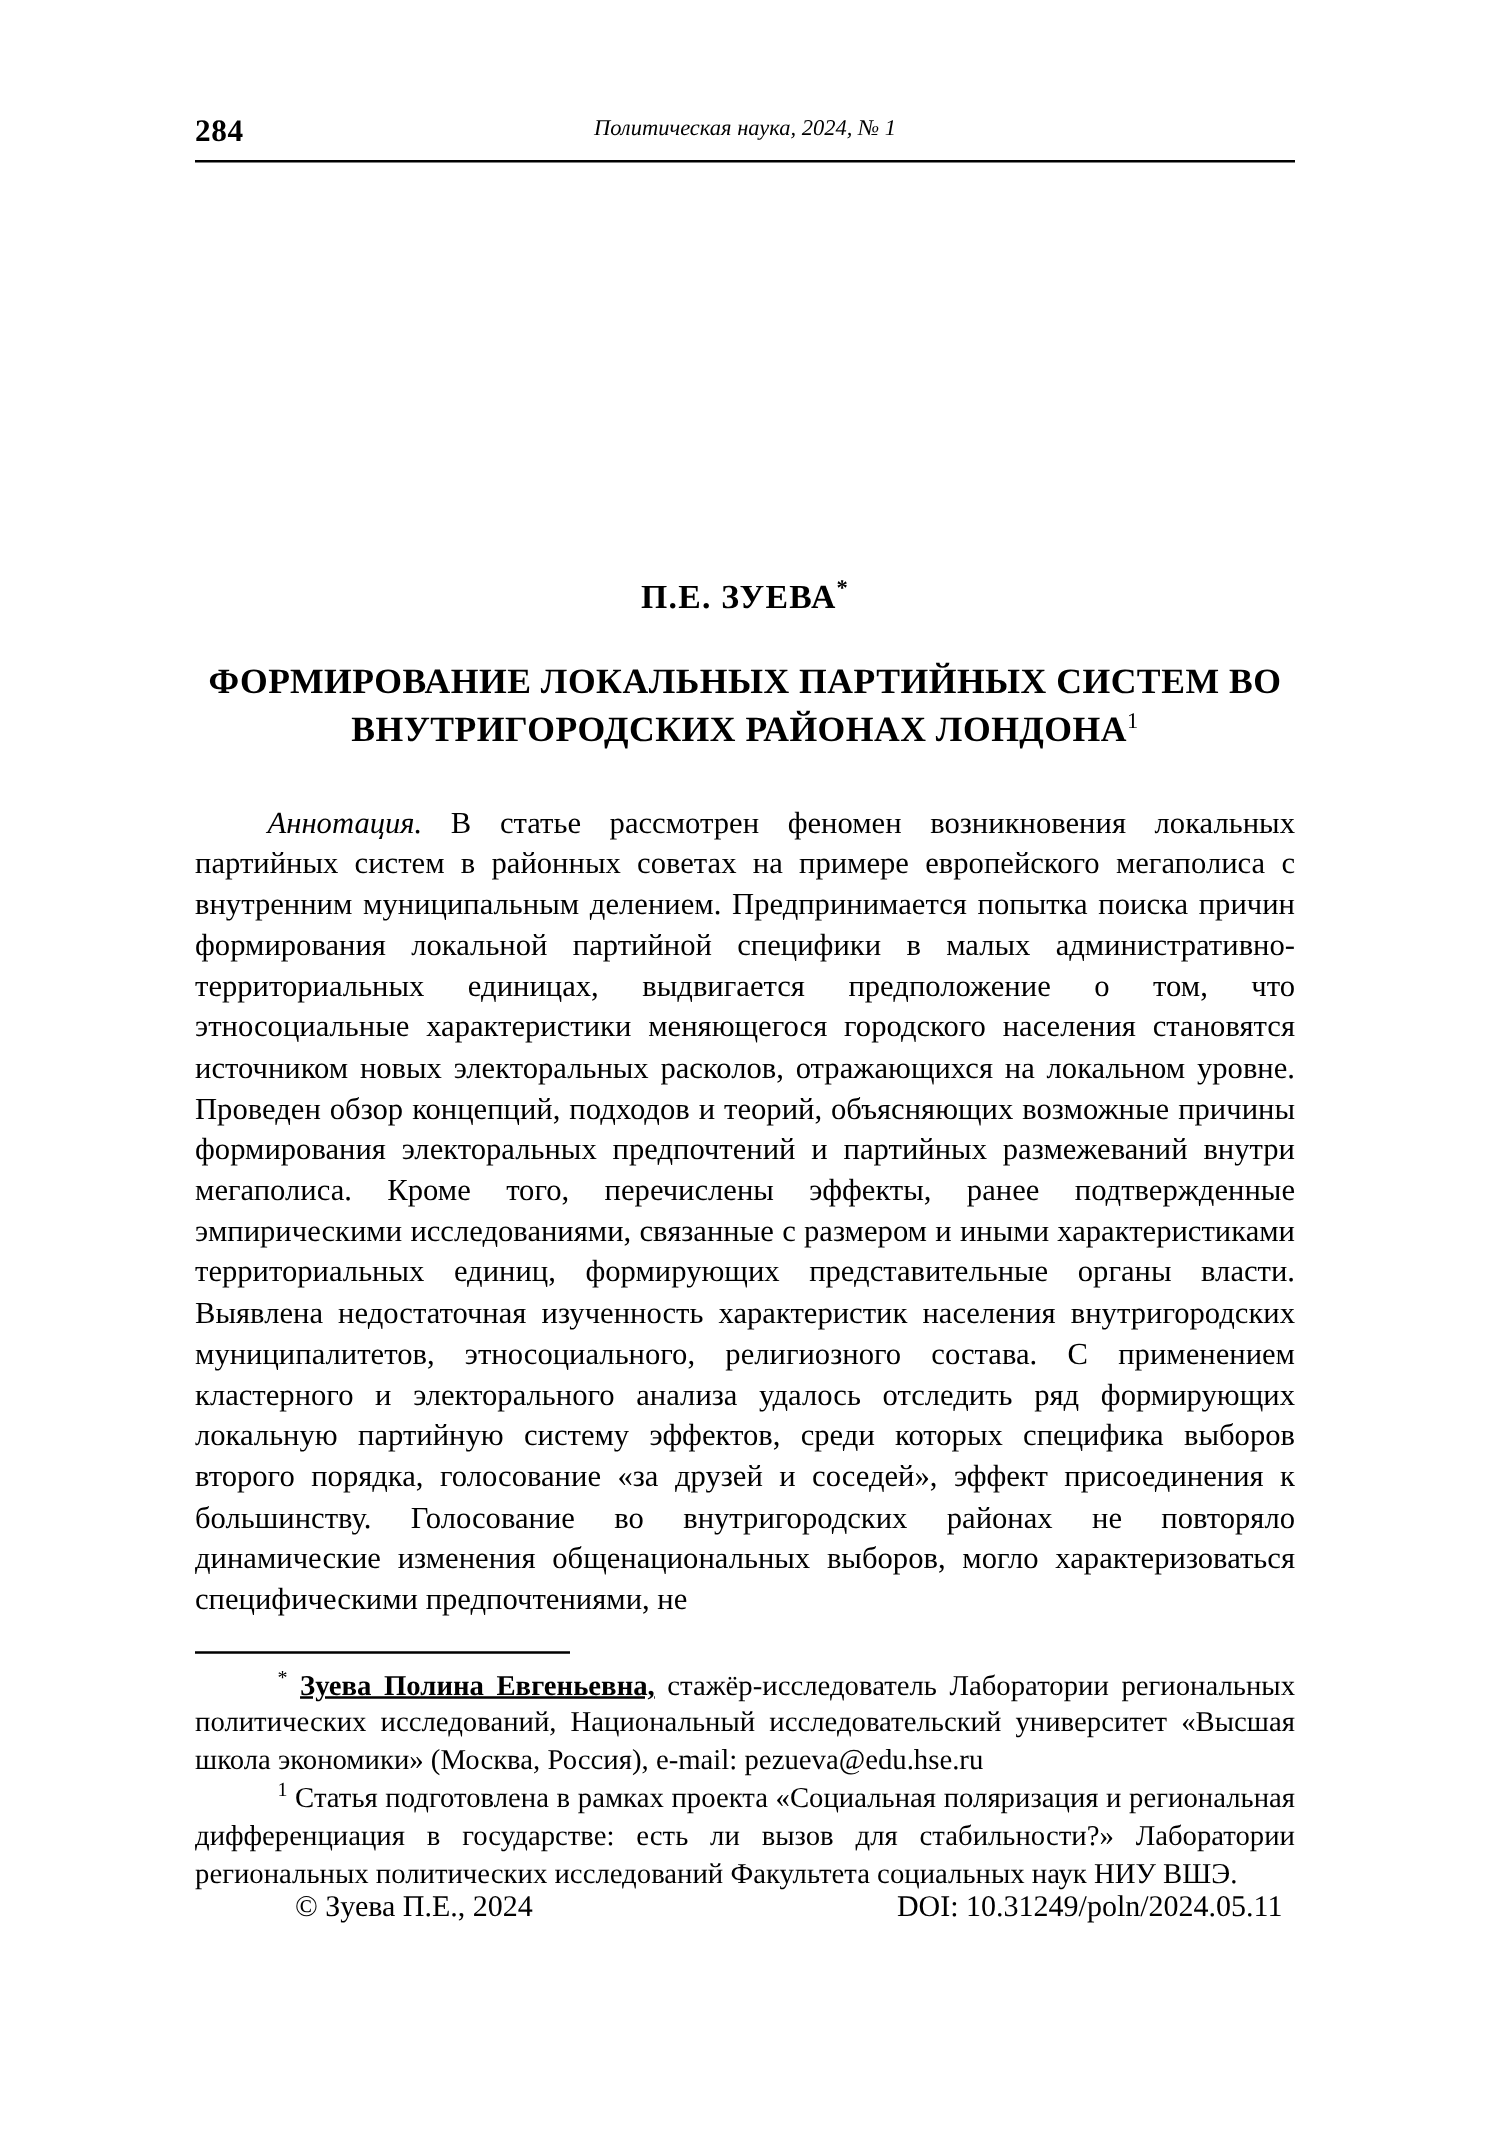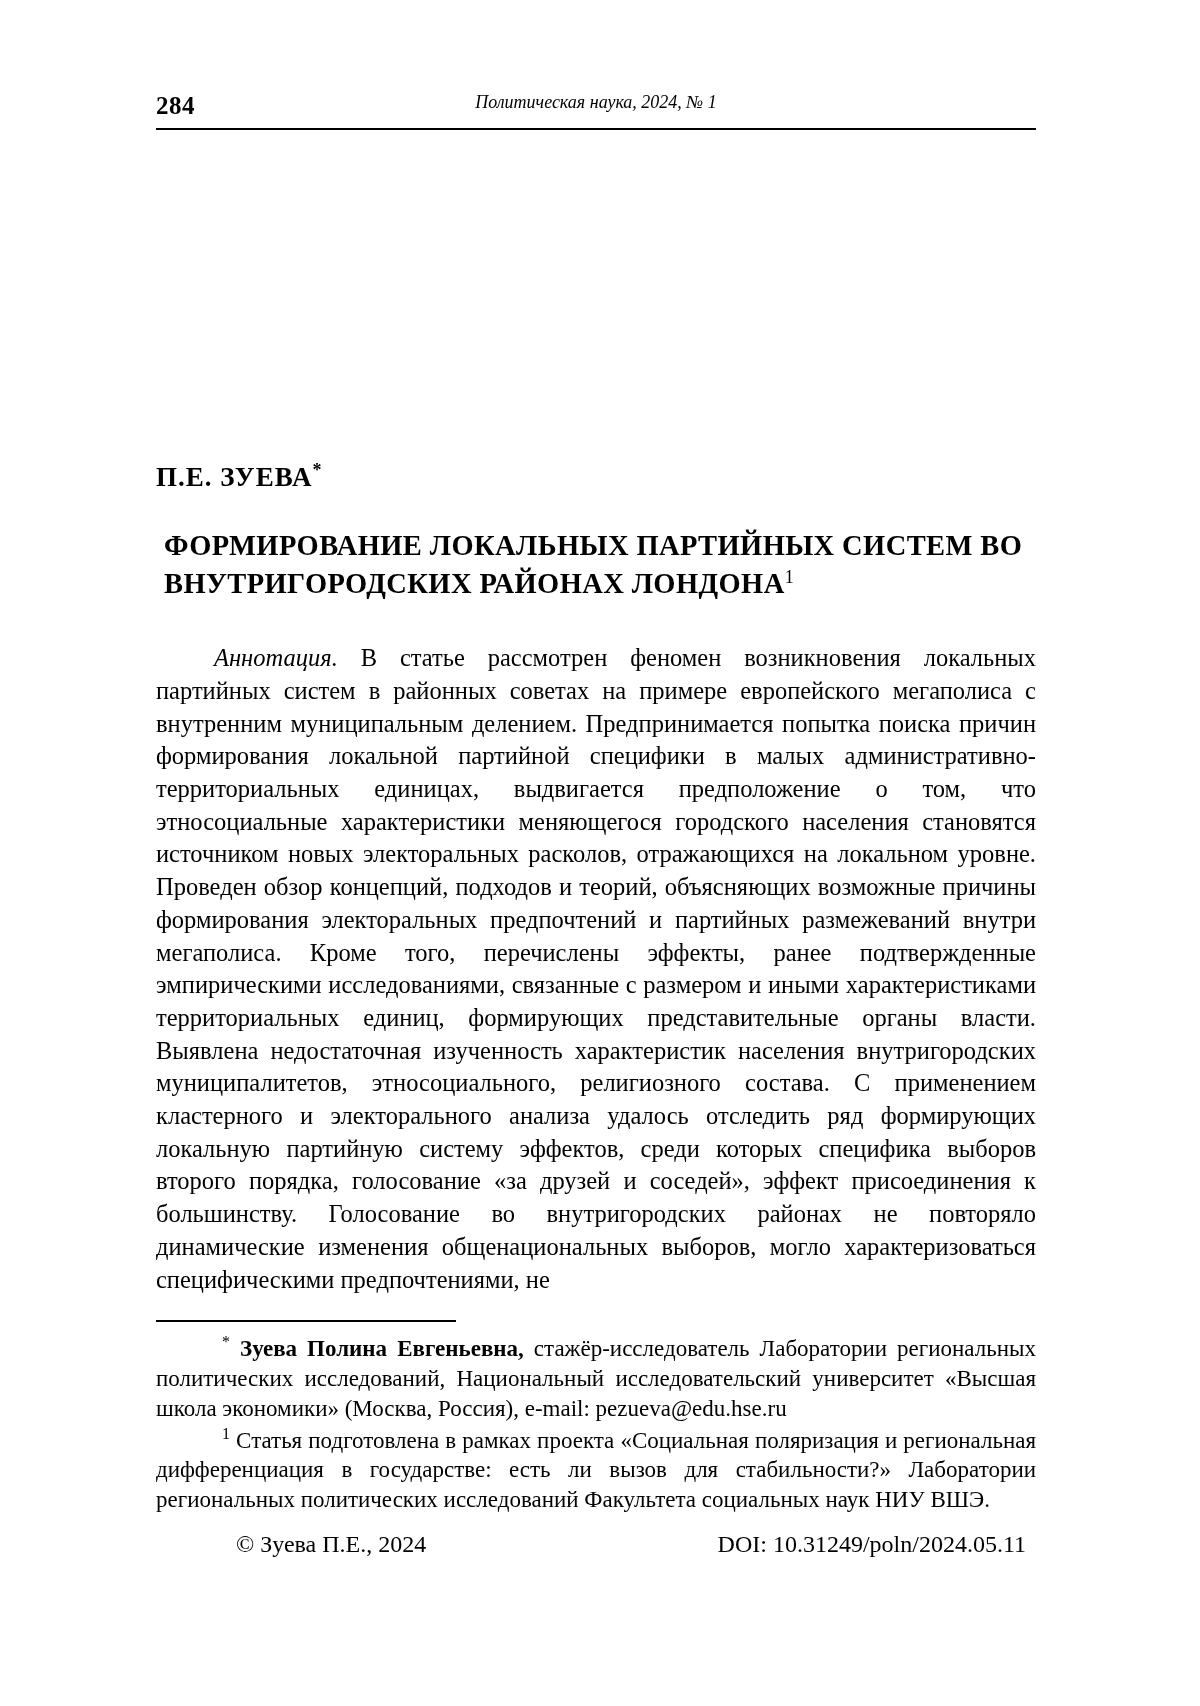--- a/index.html
+++ b/index.html
@@ -52,21 +52,21 @@
   }
   .rule {
     border-bottom: 2.5px solid #000;
     width: 880px;
     margin-top: 2px;
   }
 
   
   .title-block {
     margin-top: 330px;
-    text-align: left;
+    text-align: center;
   }
   .author {
     font-size: 27px;
     font-weight: bold;
     letter-spacing: 1px;
   }
   .author .star {
     font-size: 18px;
     vertical-align: super;
     font-weight: bold;
@@ -122,25 +122,25 @@
   .footnotes .fn-indent {
     display: inline-block;
     width: 66px;
   }
   .footnotes .marker {
     vertical-align: super;
     font-size: 16px;
   }
   .footnotes b {
     font-weight: bold;
+    text-decoration: underline;
   }
 
   
   .bottom-line {
-    margin-top: 16px;
     display: flex;
     justify-content: space-between;
     font-size: 24px;
     padding-left: 80px;
     padding-right: 10px;
   }
 </style>
 </head>
 <body>
 

